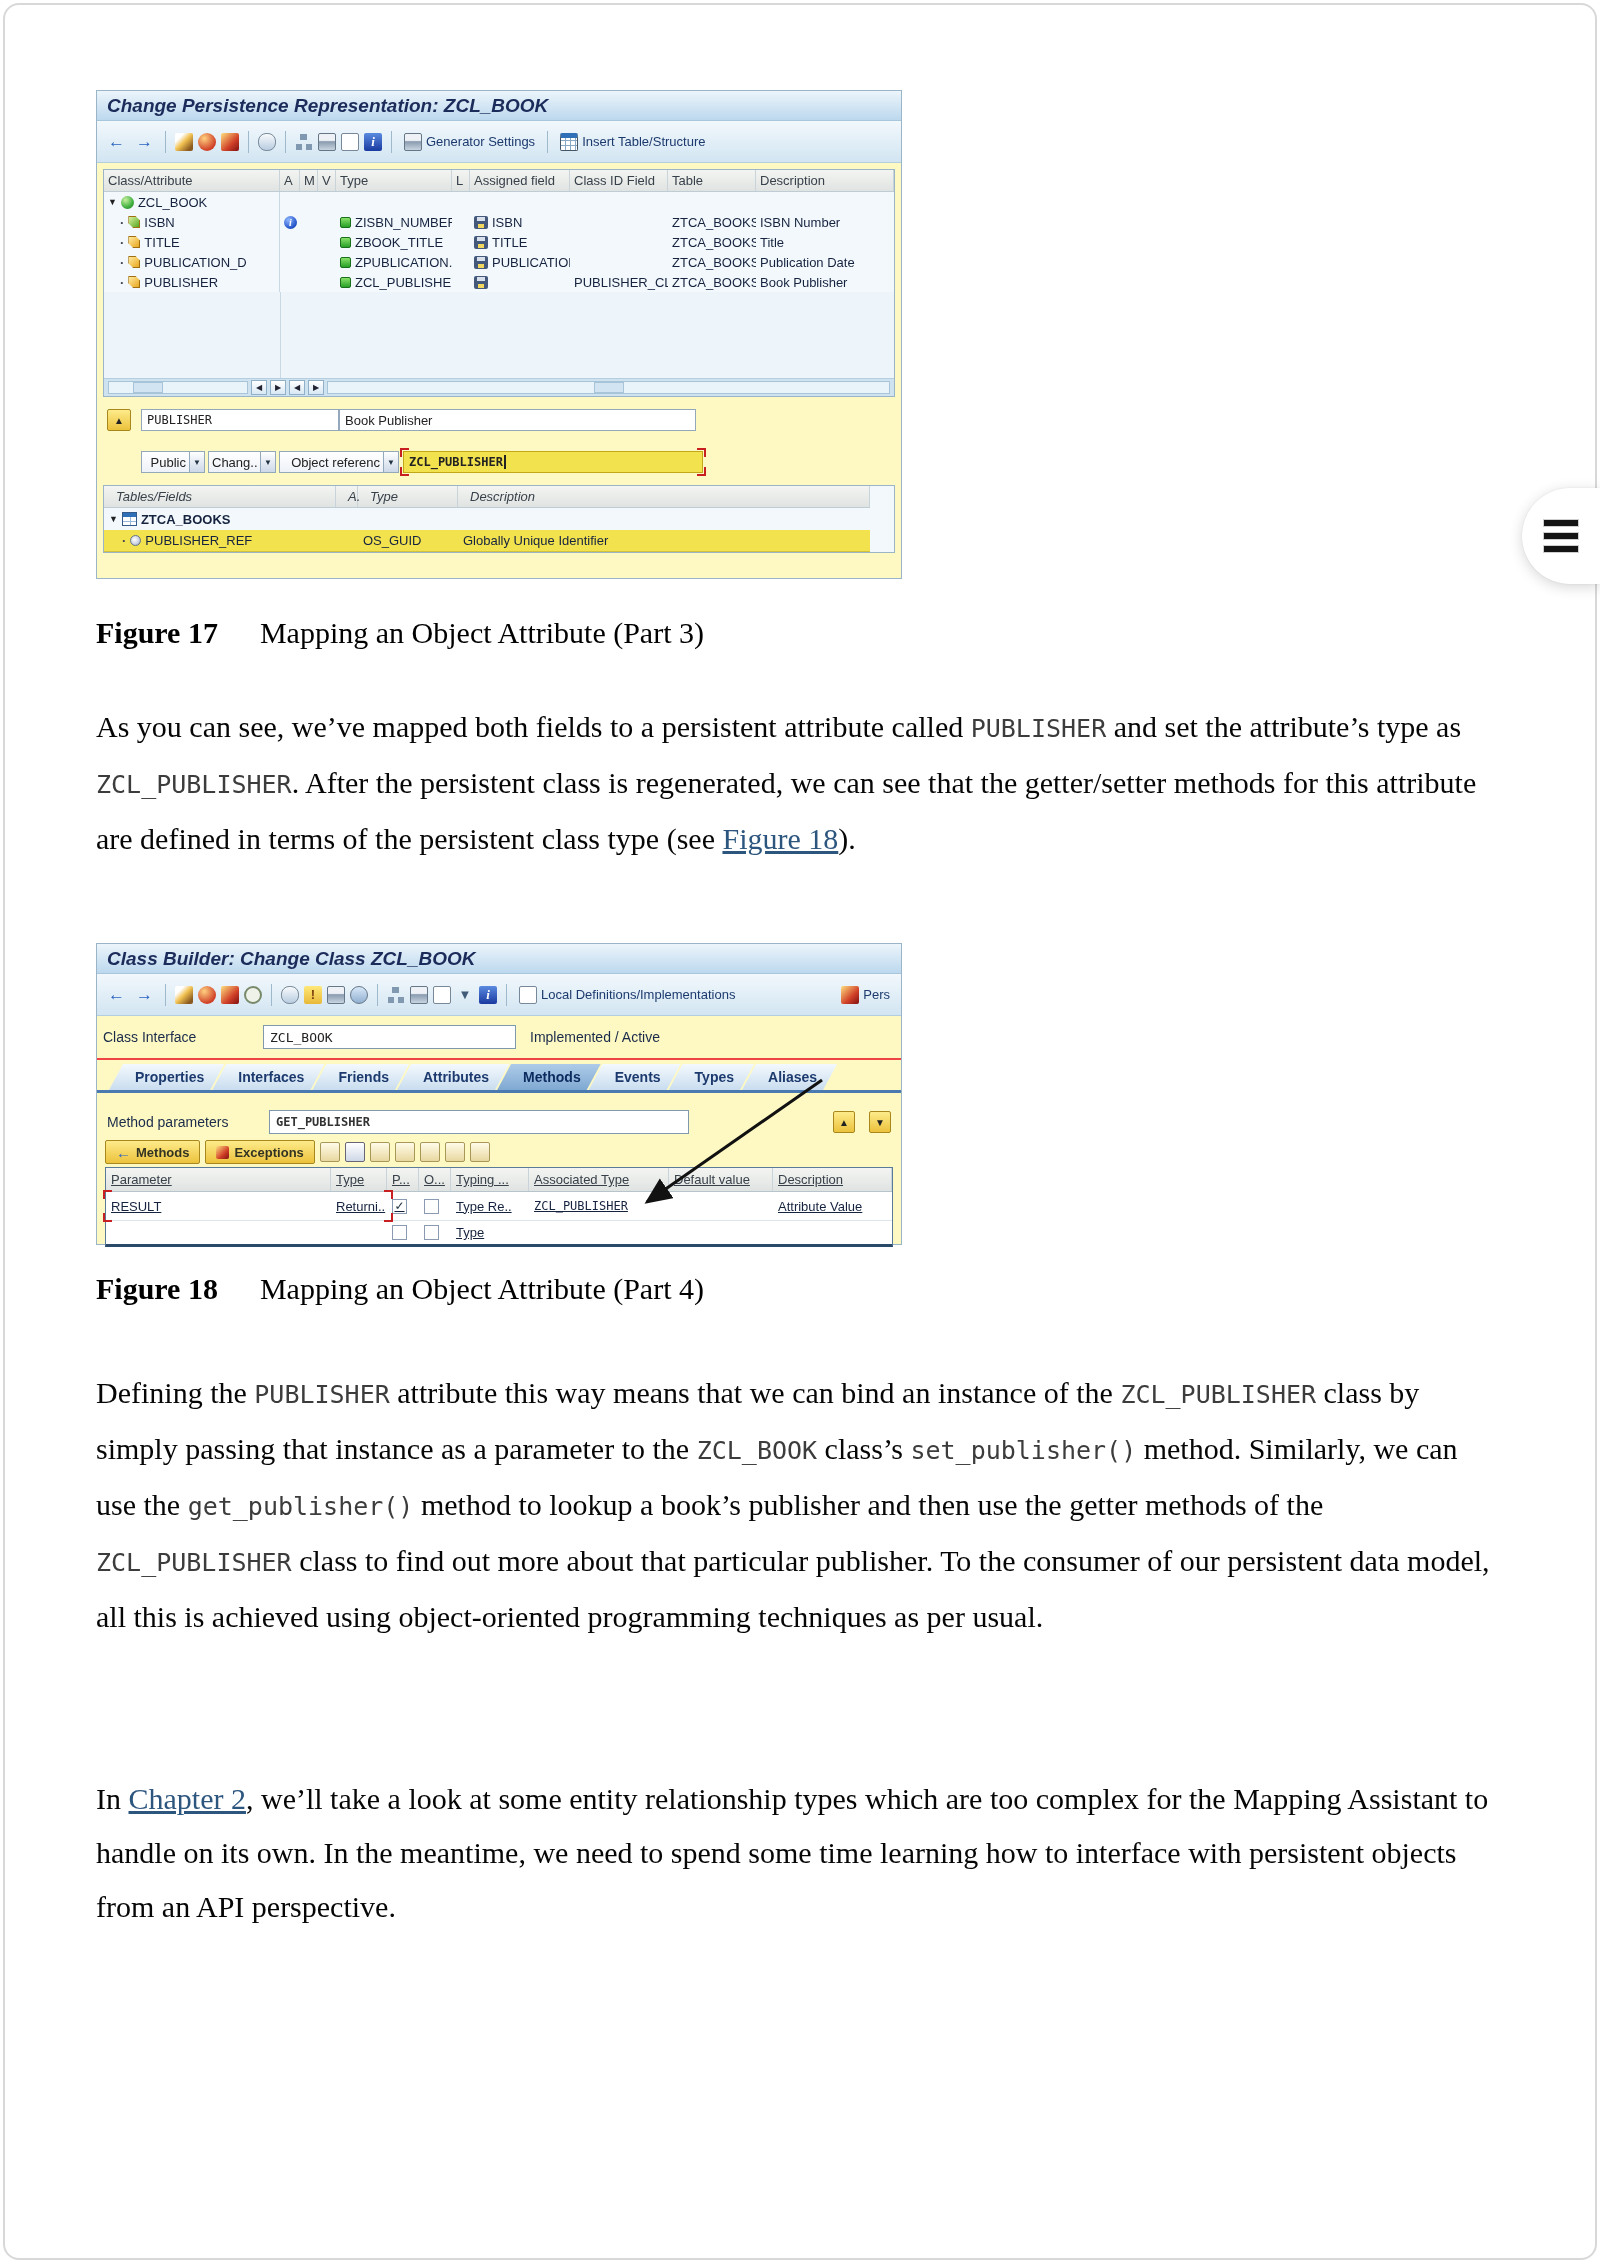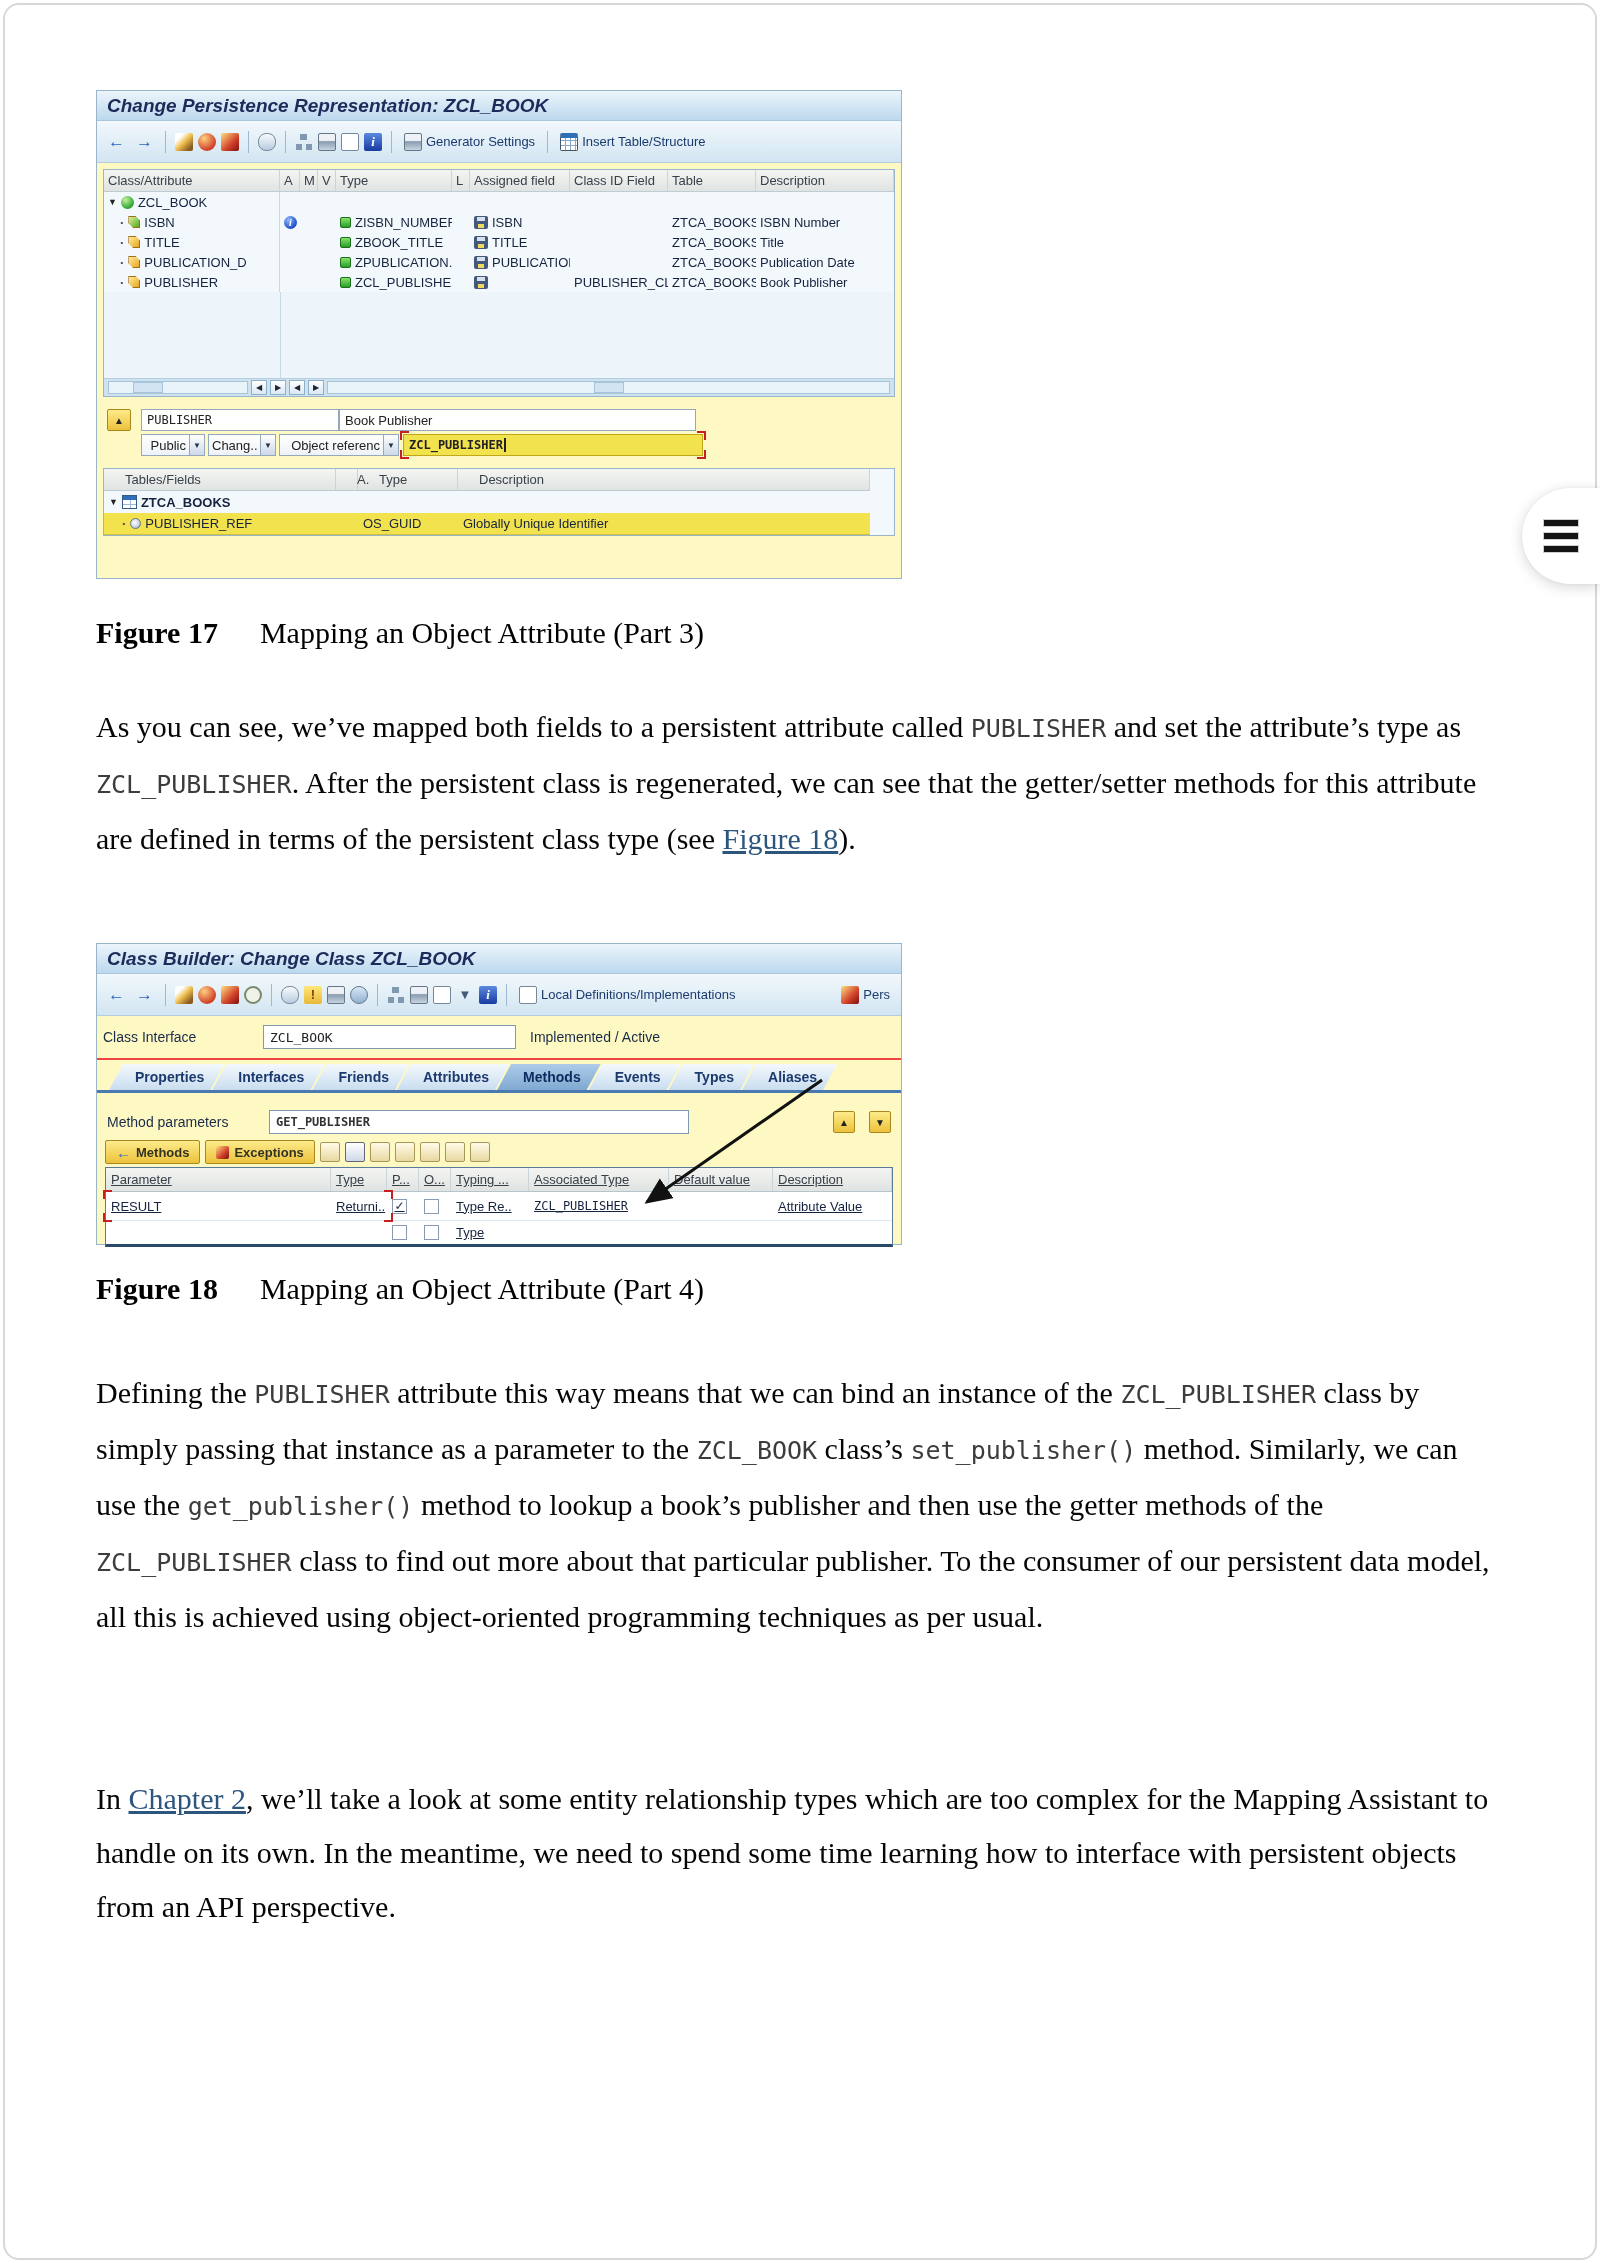--- a/index.html
+++ b/index.html
@@ -156,21 +156,21 @@
   .caret-bar { width: 2px; height: 14px; background: #222; margin-left: 1px; }
 
   
   .tfwrap { margin-top: 8px; border: 1px solid #9ab4c8; background: #f2f8fc;
             padding-right: 24px; }
   .tfrow { display: grid; grid-template-columns: 232px 22px 100px 1fr; height: 22px;
            align-items: center; font-size: 13px; color: #16233f; }
   .tfrow.hrow { background: linear-gradient(#f4f5f2,#dfe3e1); color: #38404a;
                 border-bottom: 1px solid #c0ccd4; }
   .tfrow.hrow > span { border-right: 1px solid #c8d4da; height: 100%; display: flex;
-                       align-items: center; padding-left: 21px; }
+                       align-items: center; padding-left: 12px; font-style: italic; }
   .tfcell { display: flex; align-items: center; gap: 4px; padding-left: 5px; height: 100%;
             overflow: hidden; white-space: nowrap; }
   .tfrow.sel-yellow { background: #f2e24e; border-bottom: 1px solid #cfc040; }
 
   
   .ci-row { flex: 0 0 44px; display: flex; align-items: center; padding: 0 6px;
             border-bottom: 2px solid #ef4444; font-size: 14px; color: #1a2a4a; }
   .ci-label { width: 160px; }
   .ci-input { width: 253px; height: 24px; background: #fff; border: 1px solid #7f99af;
               display: flex; align-items: center; padding: 0 6px;
@@ -401,21 +401,21 @@
               </span>
           </div>
         </div>
 
         <div class="formarea">
           <div class="frow">
             <span class="collapse-btn">▲</span>
             <span class="fld mono" style="width:198px;margin-left:10px">PUBLISHER</span>
             <span class="fld" style="width:357px">Book Publisher</span>
           </div>
-          <div class="frow" style="margin-top:3px;margin-left:34px">
+          <div class="frow" style="margin-top:20px;margin-left:34px">
             <span class="sel" style="width:64px">
               <span class="sel-txt">Public</span>
               <span class="sel-arr">▼</span>
             </span>
             <span class="sel" style="width:68px;margin-left:3px">
               <span class="sel-txt">Chang..</span>
               <span class="sel-arr">▼</span>
             </span>
             <span class="sel" style="width:120px;margin-left:3px">
               <span class="sel-txt">Object referenc</span>

